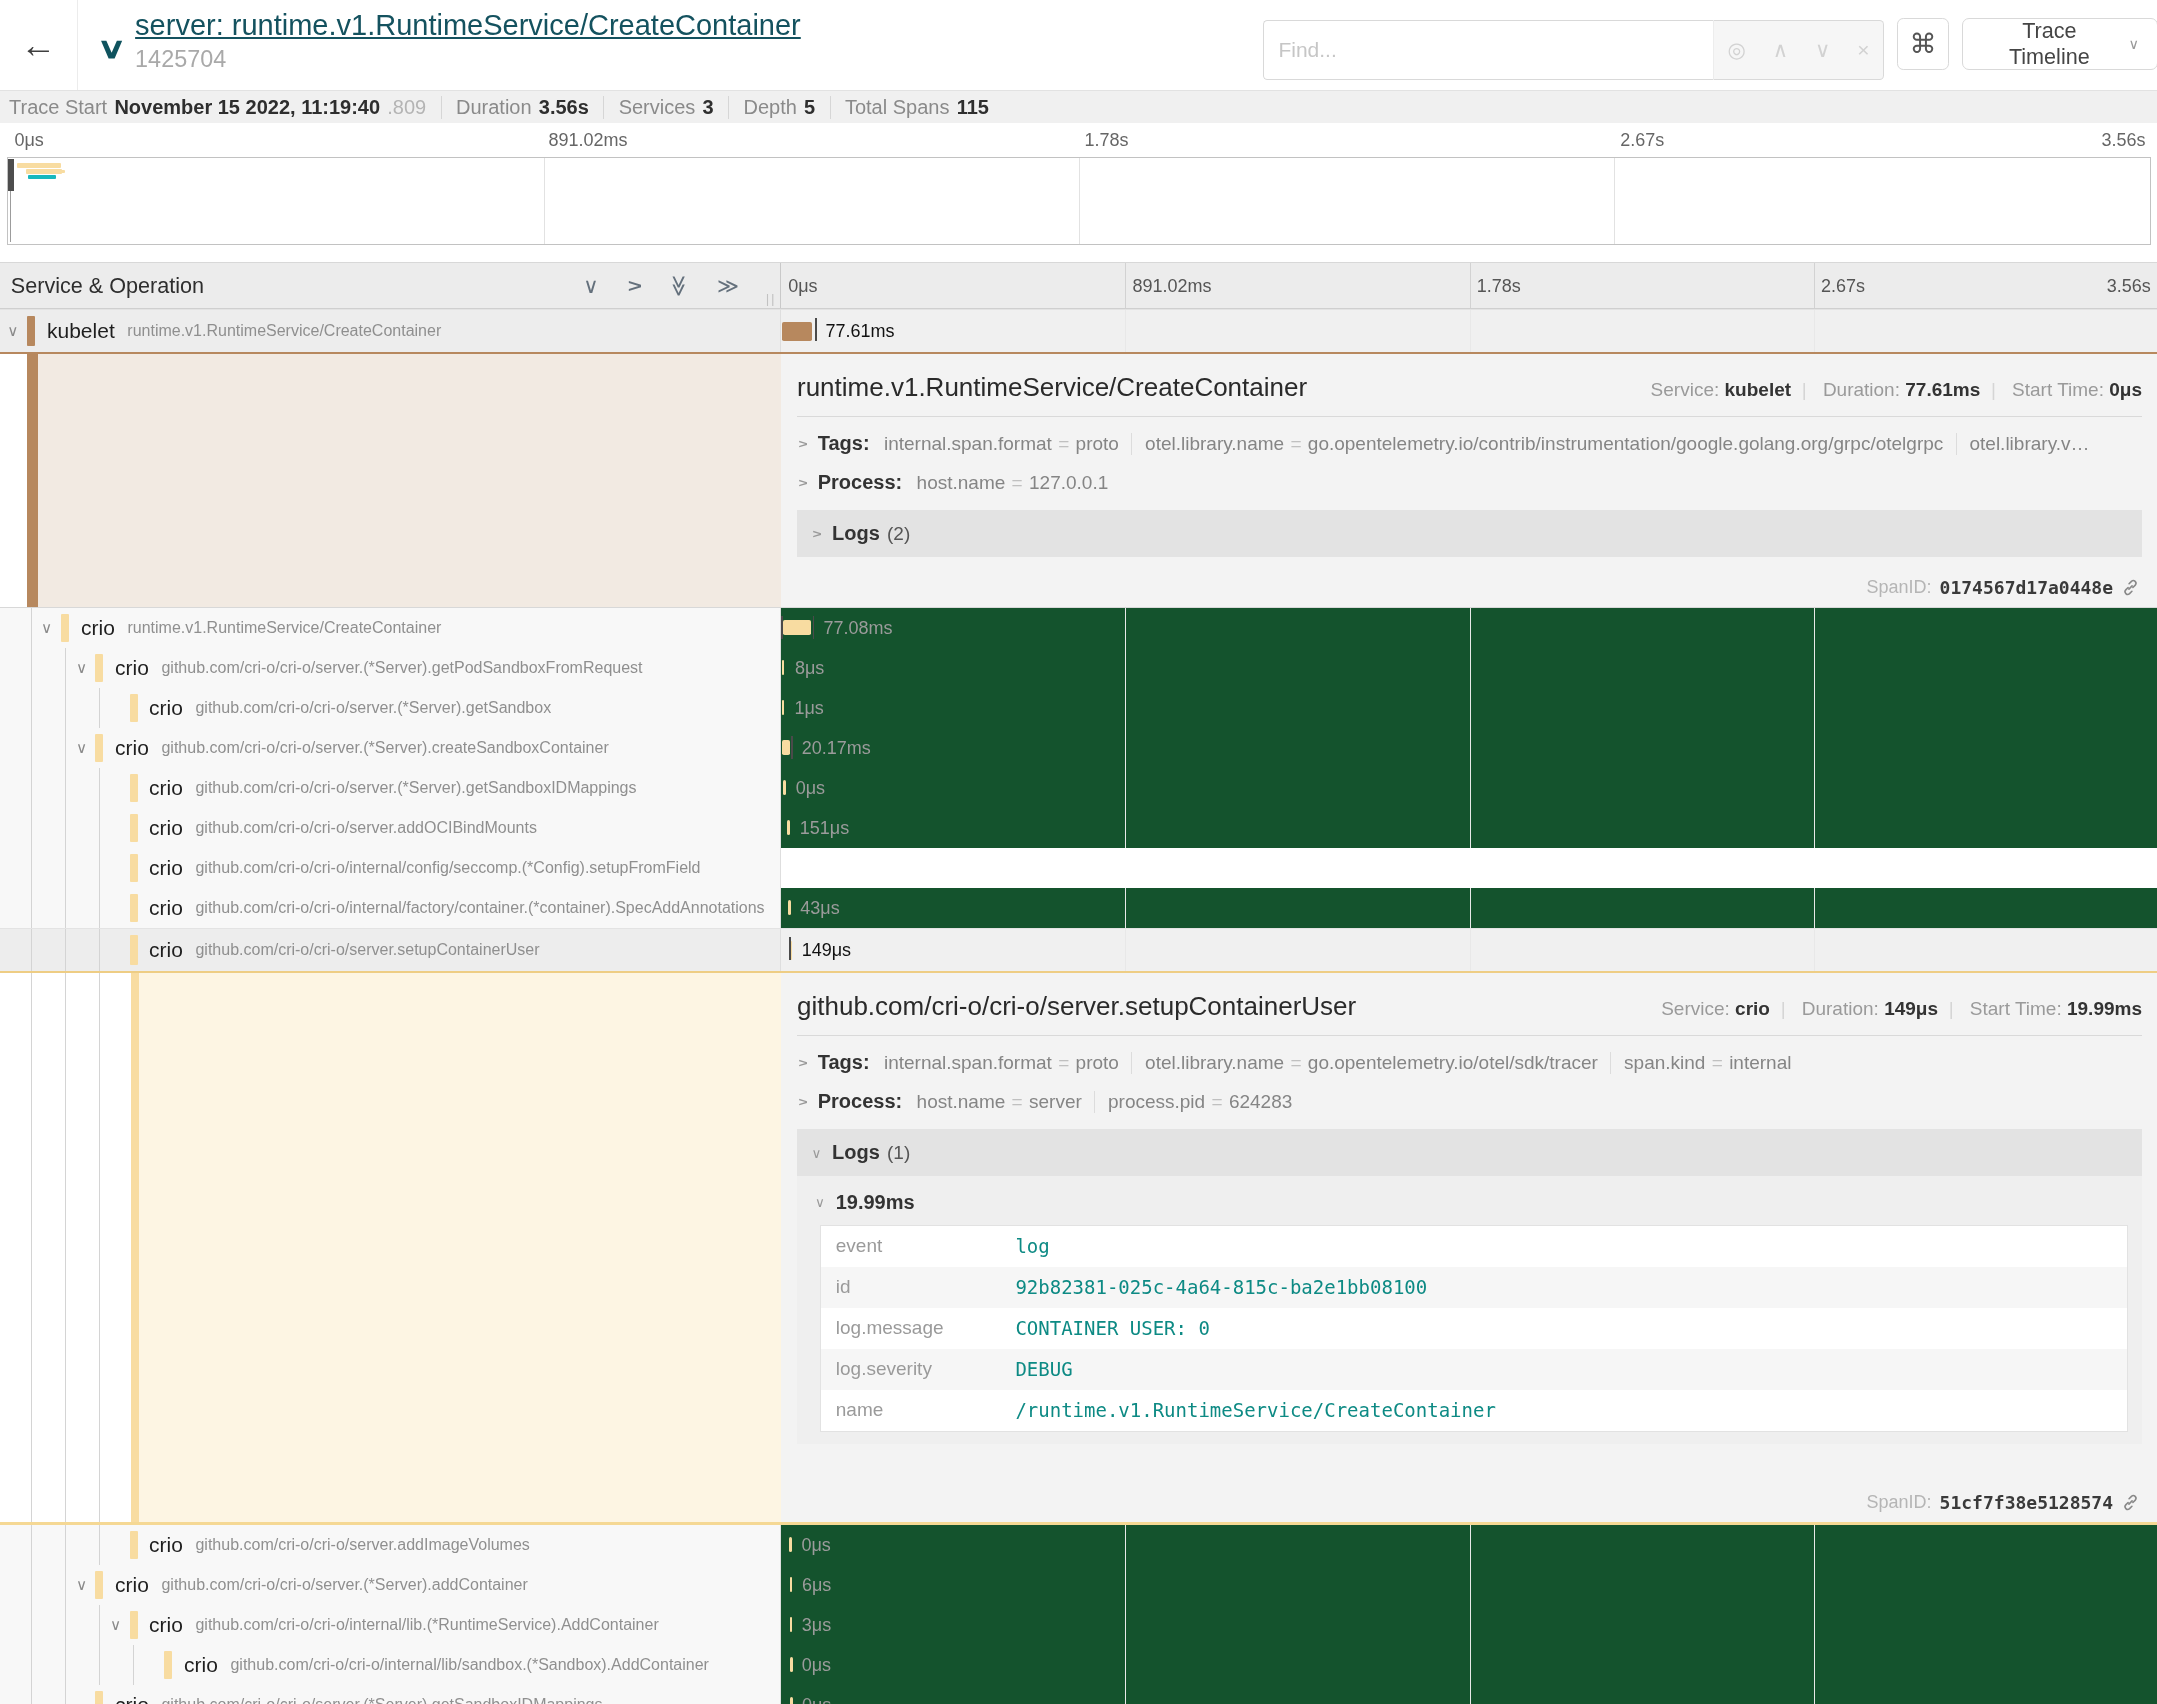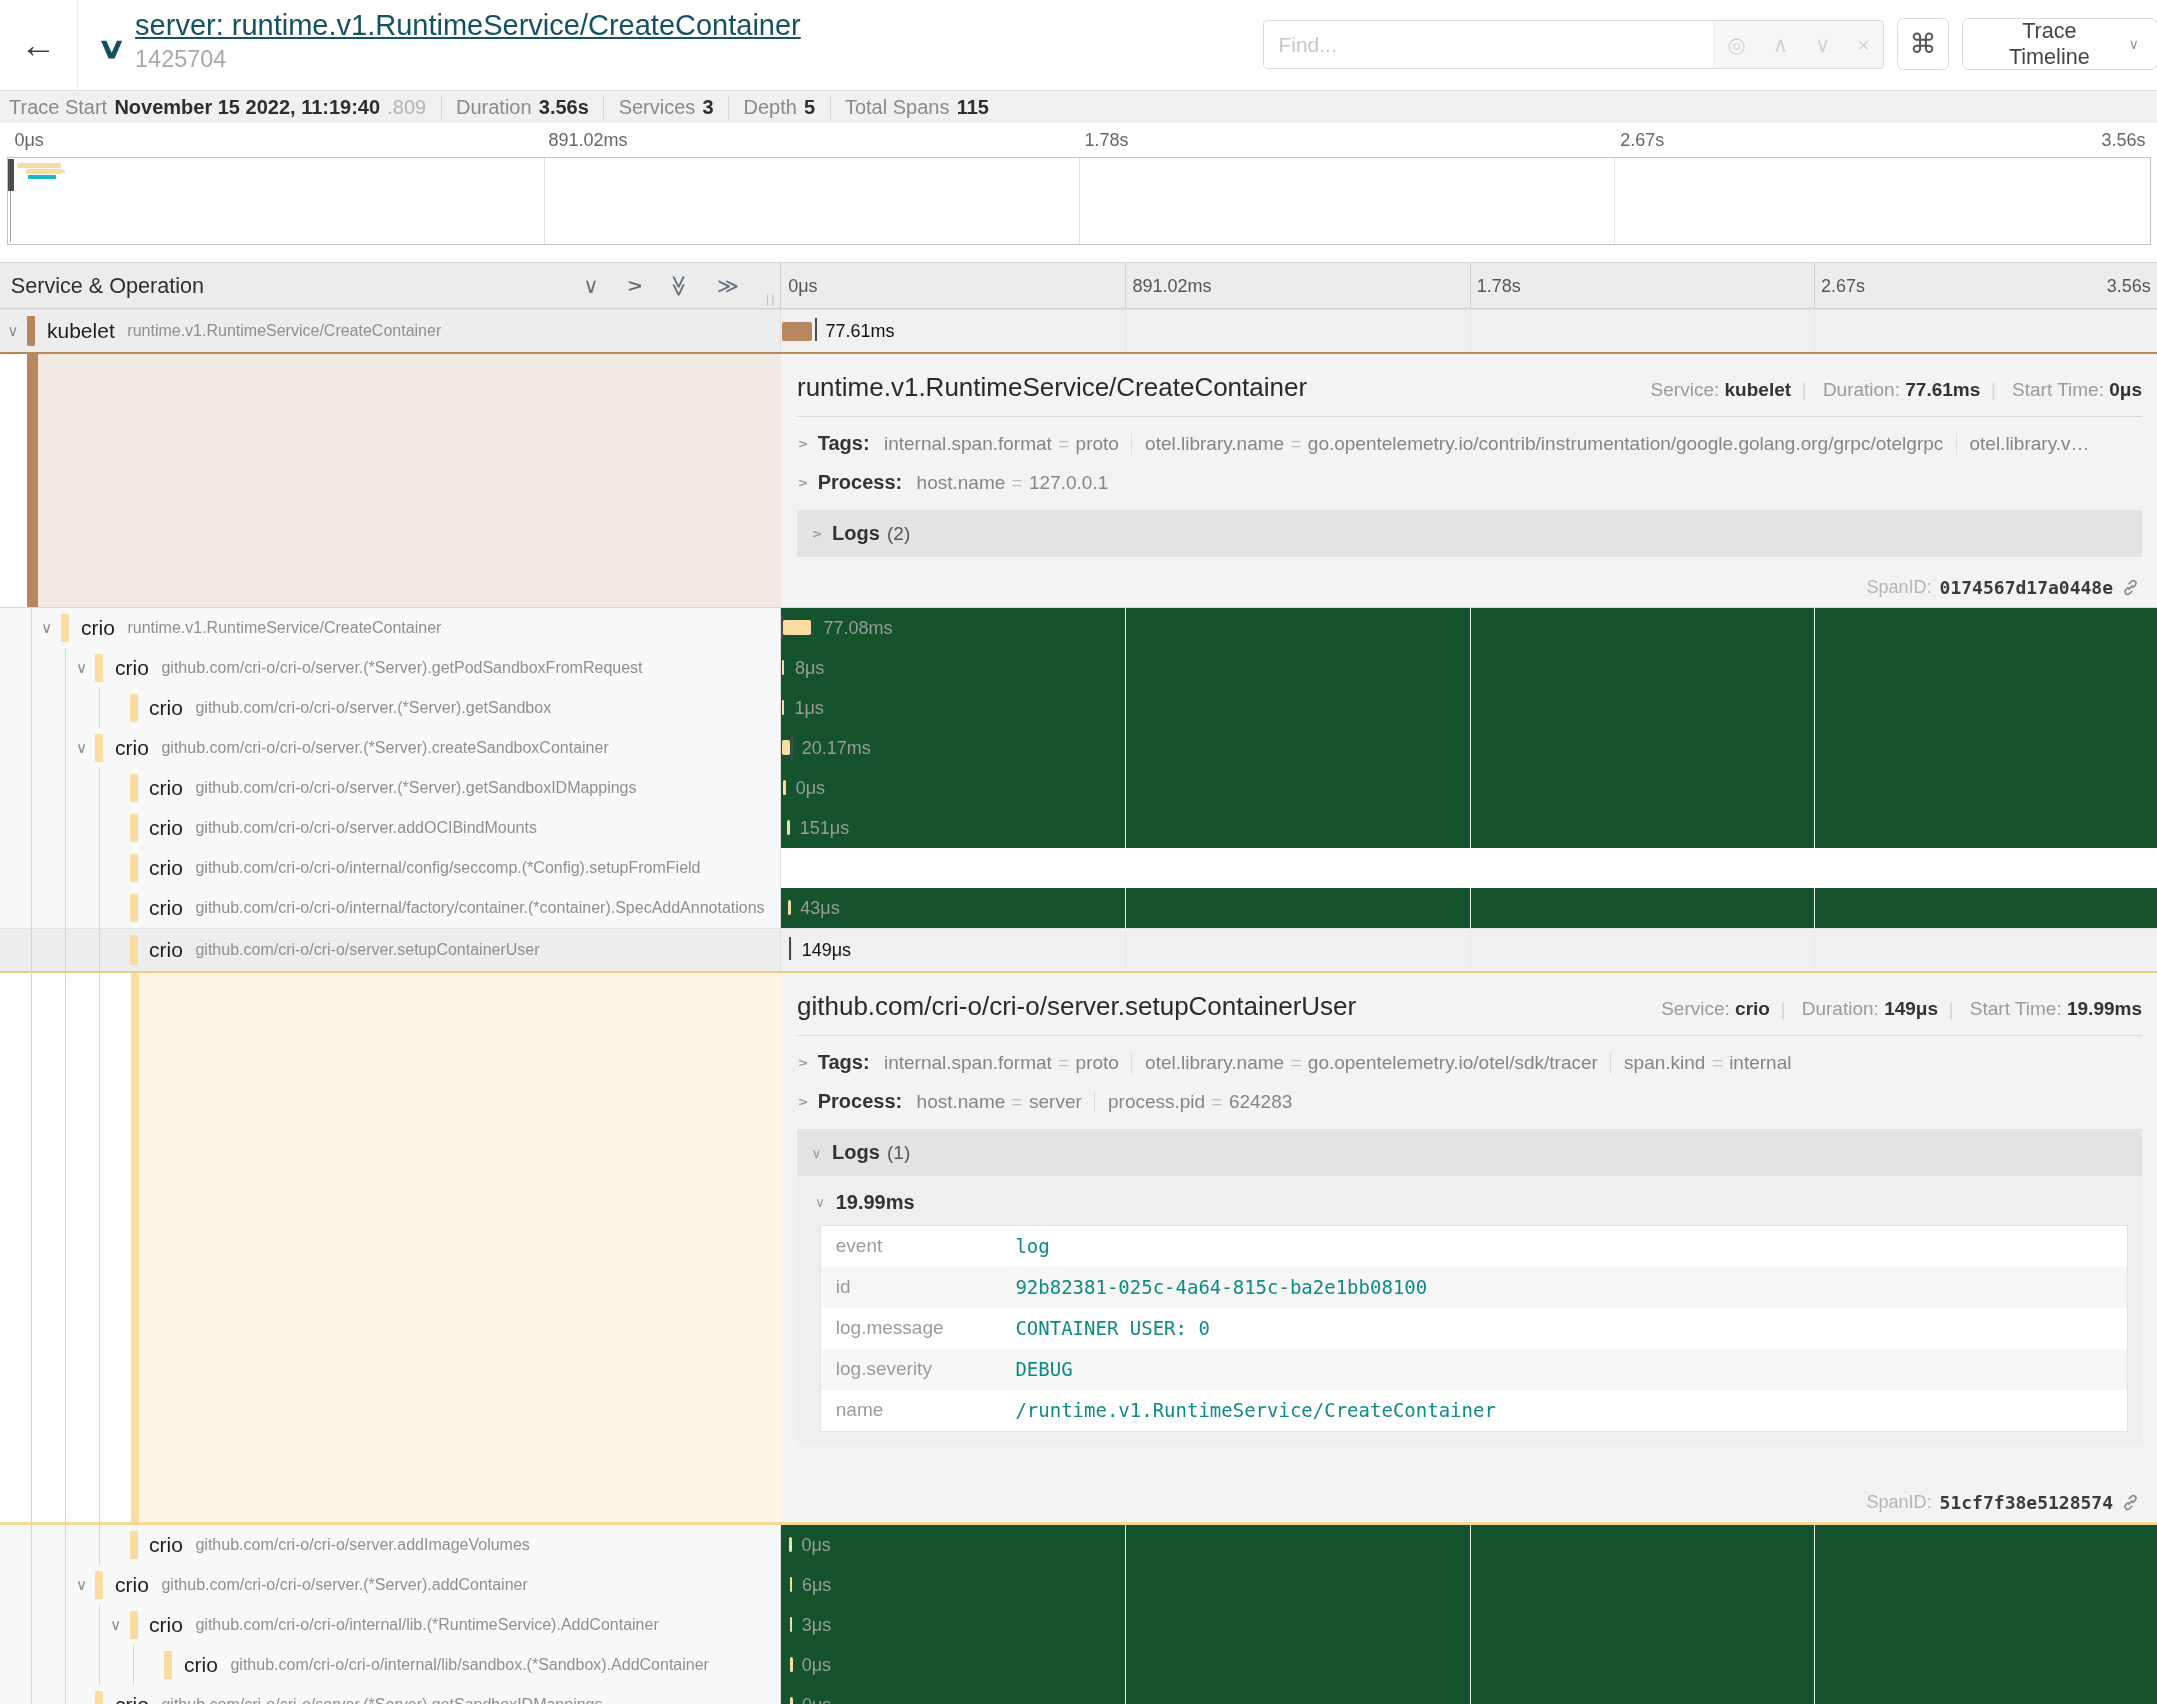--- a/index.html
+++ b/index.html
@@ -9,21 +9,21 @@
   
   .topbar { height:90px; background:#fff; display:flex; align-items:stretch; position:relative; }
   .back-btn { width:77px; display:flex; align-items:center; justify-content:center;
     font-size:36px; color:#3f3f3f; cursor:pointer; }
   .topbar-divider { width:0.9px; background:#ececec; }
   .title-chevron { color:#0f535e; font-size:29px; font-weight:700; transform:scaleX(1.4);
     margin:31px 12.6px 0 23.4px; }
   .title-block { padding-top:9px; }
   .trace-title { font-size:29px; color:#14525f; font-weight:500; text-decoration:underline; cursor:pointer; }
   .trace-id { font-size:23.4px; color:#a9a9a9; margin-top:3.6px; }
-  .find-wrap { position:absolute; left:1263px; top:20px; height:49px; display:flex; }
+  .find-wrap { position:absolute; left:1263px; top:20px; height:60px; display:flex; }
   .find-input { width:450px; border:0.9px solid #d9d9d9; border-right:none; border-radius:4.5px 0 0 4.5px;
     padding:0 14.4px; font-size:21px; color:#444; outline:none; }
   .find-input::placeholder { color:#c6c6c6; }
   .find-icons { width:171px; background:#f6f6f6; border:0.9px solid #d9d9d9; border-left:0.9px solid #ededed;
     border-radius:0 4.5px 4.5px 0; display:flex; align-items:center; justify-content:space-around;
     color:#d2d2d2; font-size:21px; }
   .kbd-btn { position:absolute; left:1897px; top:18px; width:52px; height:52px; background:#fff;
     border:0.9px solid #d9d9d9; border-radius:6.3px; display:flex; align-items:center; justify-content:center;
     font-size:27px; color:#555; cursor:pointer; }
   .view-btn { position:absolute; left:1962px; top:18px; height:52px; background:#fff;

